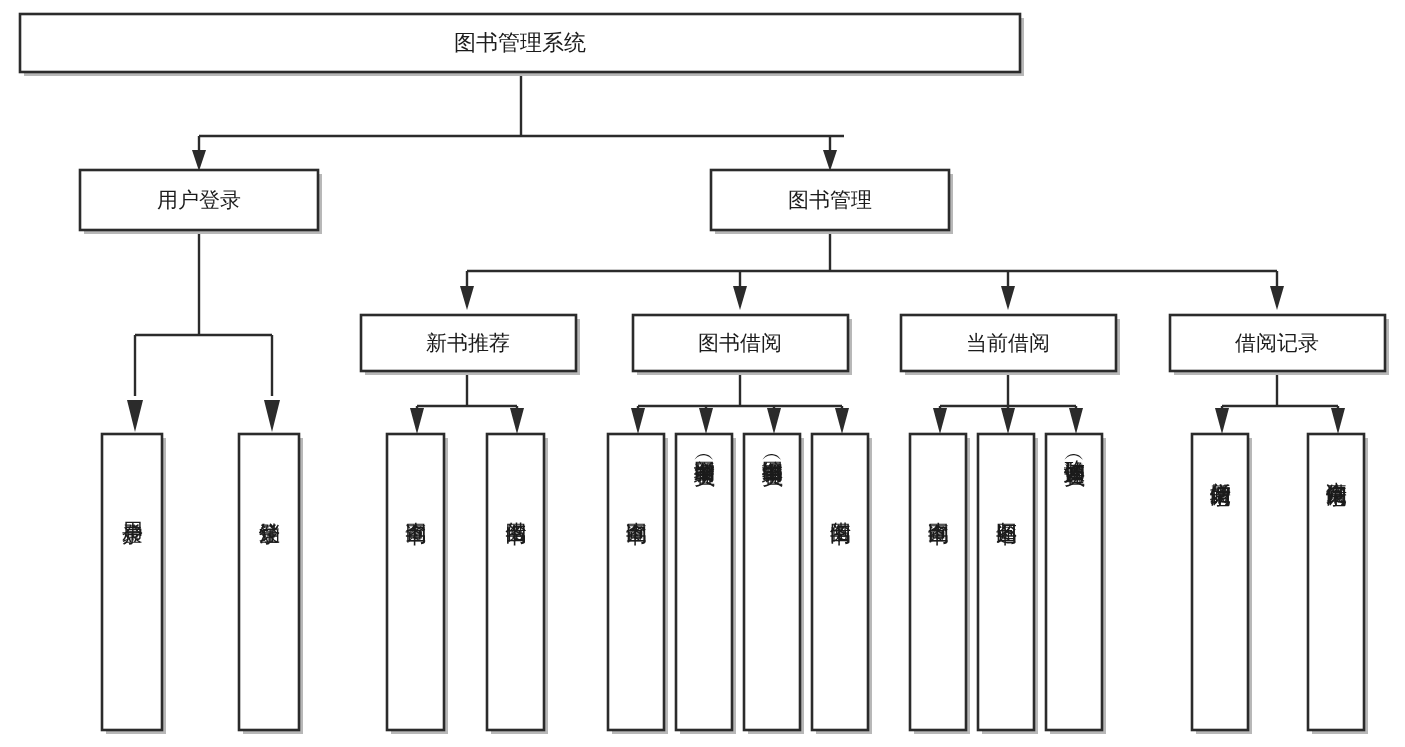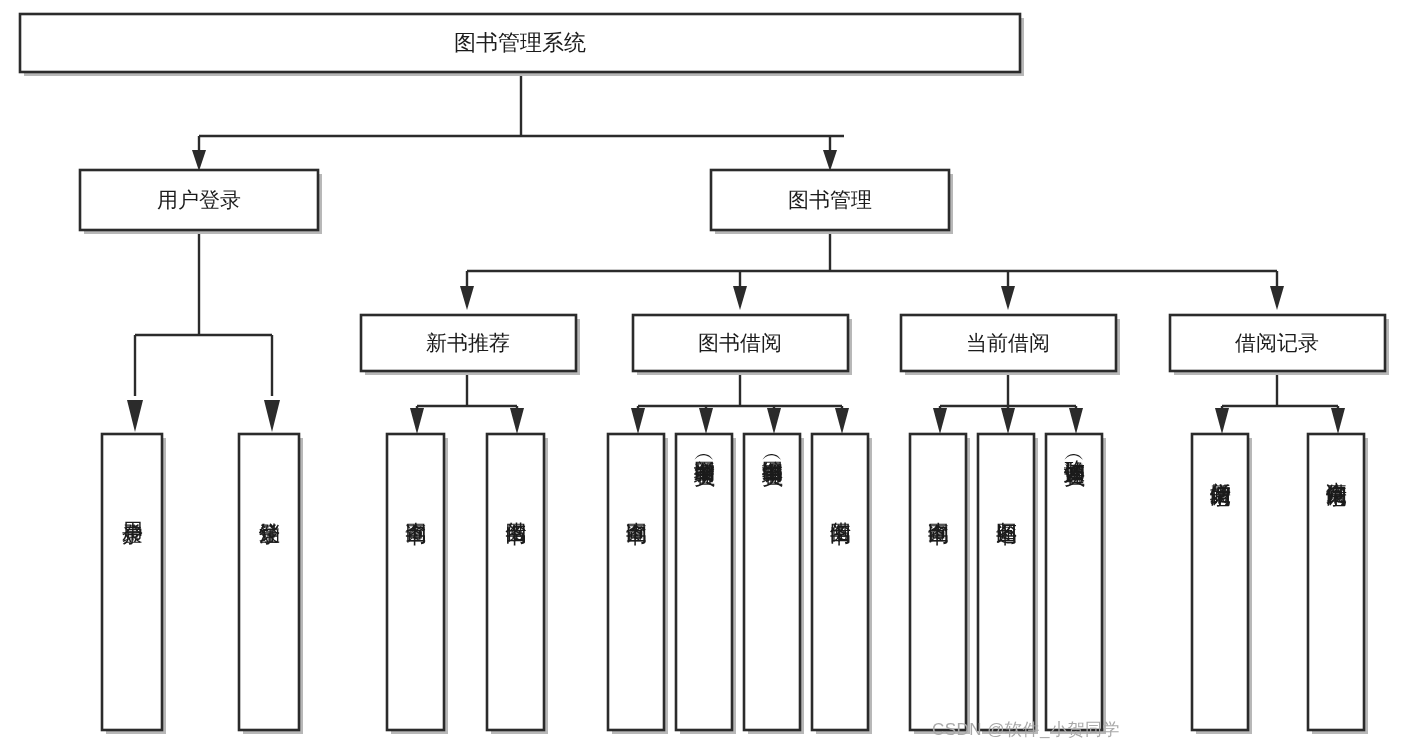--- a/index.html
+++ b/index.html
@@ -276,15 +276,14 @@
   <div class="vlabel" style="left:744px; top:443px; width:56px; height:290px;">编辑图书（管理员）</div>
   <div class="vlabel" style="left:812px; top:505px; width:56px; height:230px;">借阅图书</div>
 
   <div class="vlabel" style="left:910px; top:505px; width:56px; height:230px;">查询图书</div>
   <div class="vlabel" style="left:978px; top:505px; width:56px; height:230px;">归还图书</div>
   <div class="vlabel" style="left:1046px; top:443px; width:56px; height:290px;">确认归还（管理员）</div>
 
   <div class="vlabel" style="left:1192px; top:465px; width:56px; height:268px;">新增借阅记录</div>
   <div class="vlabel" style="left:1308px; top:465px; width:56px; height:268px;">查询借阅记录</div>
 
-  <div class="watermark">CSDN @软件_小贺同学</div>
 
 </div>
 
 </body></html>

